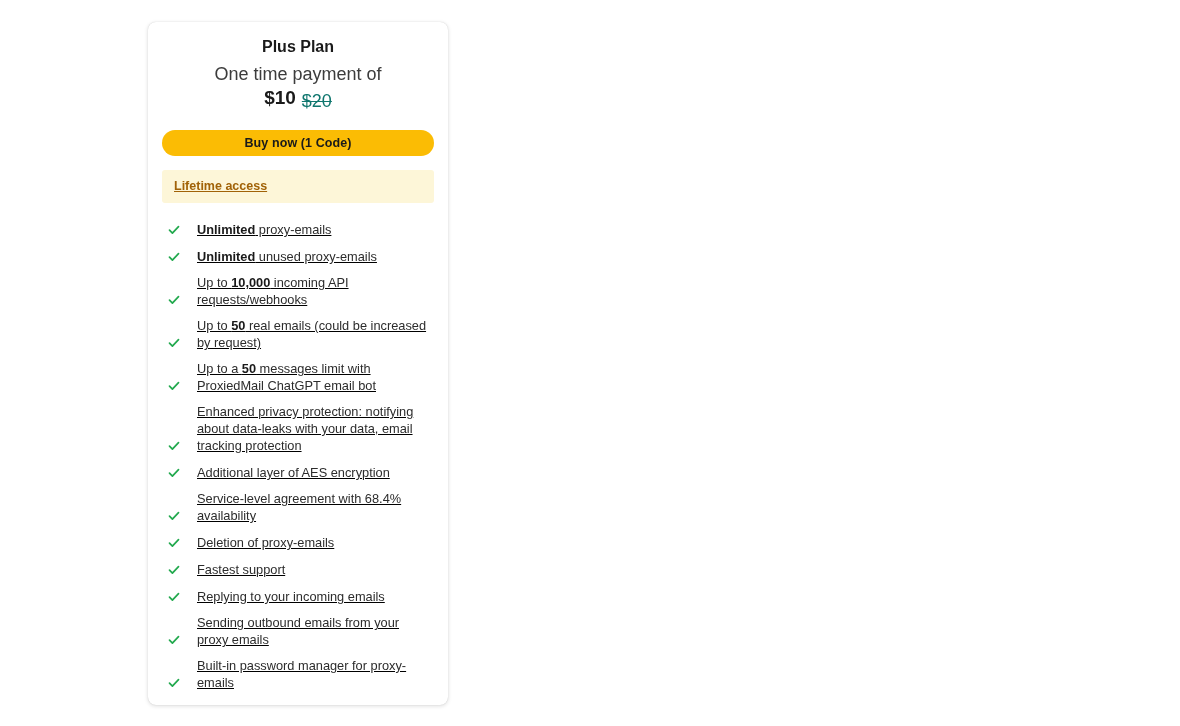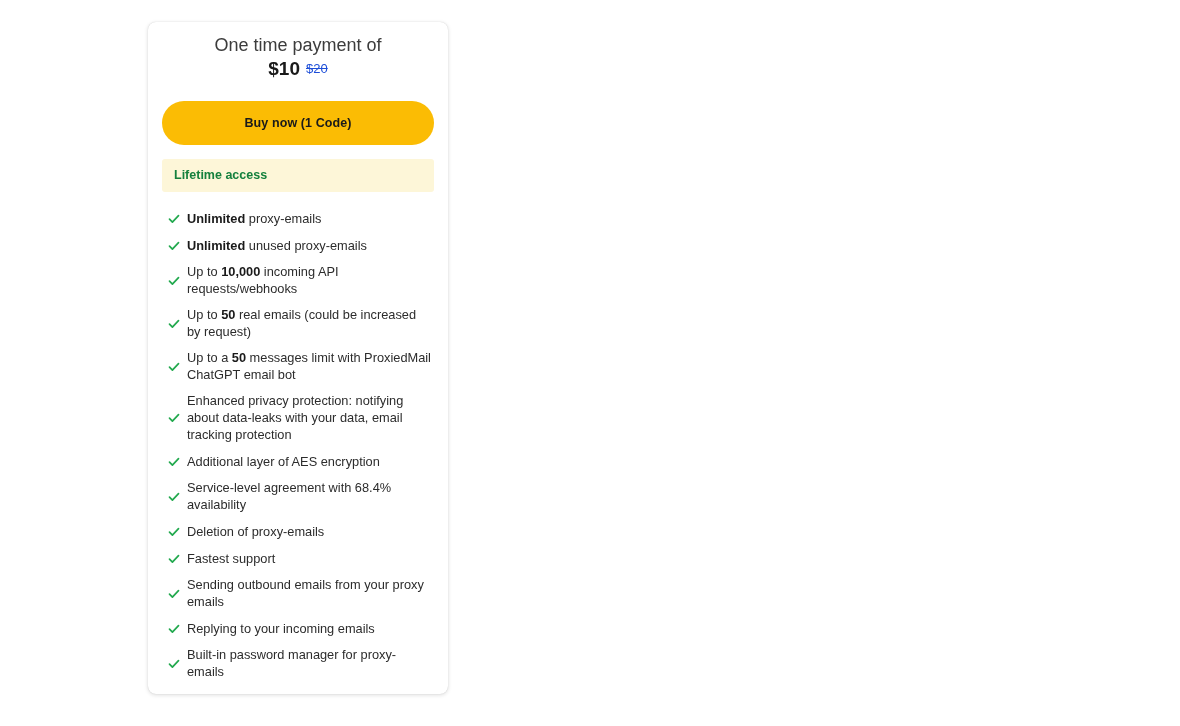--- a/index.html
+++ b/index.html
@@ -42,74 +42,76 @@
     margin: 0 0 7px 0;
   }
   .payment-note {
     font-size: 18px;
     color: #3c3c3c;
     line-height: 18px;
     margin: 0 0 3px 0;
   }
   .price-row {
     display: flex;
-    align-items: center;
+    align-items: flex-end;
     justify-content: center;
     gap: 6px;
     margin: 0;
   }
   .price-current {
     font-size: 19px;
     font-weight: bold;
     color: #1a1a1a;
     line-height: 24px;
   }
   .price-old {
-    font-size: 13px;
-    color: #1d4ed8;
+    font-size: 18px;
+    color: #0f766e;
     text-decoration: line-through;
     line-height: 18px;
   }
   .buy-button {
     display: block;
     width: 272px;
     margin: 14px auto 0 auto;
     background: #fbbc04;
     color: #1a1a1a;
     border: none;
     border-radius: 22px;
-    height: 44px;
+    height: 26px;
     font-size: 12.5px;
     font-weight: bold;
     font-family: "Liberation Sans", sans-serif;
     cursor: pointer;
     letter-spacing: 0.1px;
   }
   .lifetime-banner {
     width: 272px;
     margin: 14px auto 17px auto;
     background: #fdf6d8;
     border-radius: 3px;
     padding: 8px 12px;
     box-sizing: border-box;
     font-size: 12.5px;
     font-weight: bold;
-    color: #15803d;
+    color: #a16207;
     line-height: 17px;
+    text-decoration: underline;
   }
   .features {
     list-style: none;
     margin: 14px 0 0 0;
     padding: 0 16px 0 20px;
   }
   .feature-item {
     display: flex;
-    align-items: center;
-    gap: 7px;
+    align-items: flex-end;
+    gap: 17px;
     margin-bottom: 9px;
+    text-decoration: underline;
   }
   .feature-item:last-child {
     margin-bottom: 0;
   }
   .check-icon {
     flex: 0 0 auto;
     width: 12px;
     height: 17px;
     display: flex;
     align-items: center;
@@ -129,20 +131,21 @@
     color: #1a1a1a;
   }
 </style>
 </head>
 <body>
 
 <div class="page">
   <div class="pricing-card">
 
     <div class="card-header">
+      <div class="plan-title">Plus Plan</div>
       <div class="payment-note">One time payment of</div>
       <div class="price-row">
         <span class="price-current">$10</span>
         <span class="price-old">$20</span>
       </div>
     </div>
 
     <button class="buy-button">Buy now (1 Code)</button>
 
     <div class="lifetime-banner">Lifetime access</div>
@@ -227,29 +230,29 @@
             </svg>
           </span>
           <span class="feature-text">Fastest support</span>
         </li>
         <li class="feature-item">
           <span class="check-icon">
             <svg width="12" height="12" viewBox="0 0 12 12" aria-hidden="true">
               <path d="M1.5 6.2 L4.4 9.1 L10.5 2.6" fill="none" stroke="#22a94e" stroke-width="1.7" stroke-linecap="round" stroke-linejoin="round"></path>
             </svg>
           </span>
+          <span class="feature-text">Replying to your incoming emails</span>
+        </li>
+        <li class="feature-item">
+          <span class="check-icon">
+            <svg width="12" height="12" viewBox="0 0 12 12" aria-hidden="true">
+              <path d="M1.5 6.2 L4.4 9.1 L10.5 2.6" fill="none" stroke="#22a94e" stroke-width="1.7" stroke-linecap="round" stroke-linejoin="round"></path>
+            </svg>
+          </span>
           <span class="feature-text">Sending outbound emails from your proxy emails</span>
-        </li>
-        <li class="feature-item">
-          <span class="check-icon">
-            <svg width="12" height="12" viewBox="0 0 12 12" aria-hidden="true">
-              <path d="M1.5 6.2 L4.4 9.1 L10.5 2.6" fill="none" stroke="#22a94e" stroke-width="1.7" stroke-linecap="round" stroke-linejoin="round"></path>
-            </svg>
-          </span>
-          <span class="feature-text">Replying to your incoming emails</span>
         </li>
         <li class="feature-item">
           <span class="check-icon">
             <svg width="12" height="12" viewBox="0 0 12 12" aria-hidden="true">
               <path d="M1.5 6.2 L4.4 9.1 L10.5 2.6" fill="none" stroke="#22a94e" stroke-width="1.7" stroke-linecap="round" stroke-linejoin="round"></path>
             </svg>
           </span>
           <span class="feature-text">Built-in password manager for proxy-emails</span>
         </li>
       </ul>

